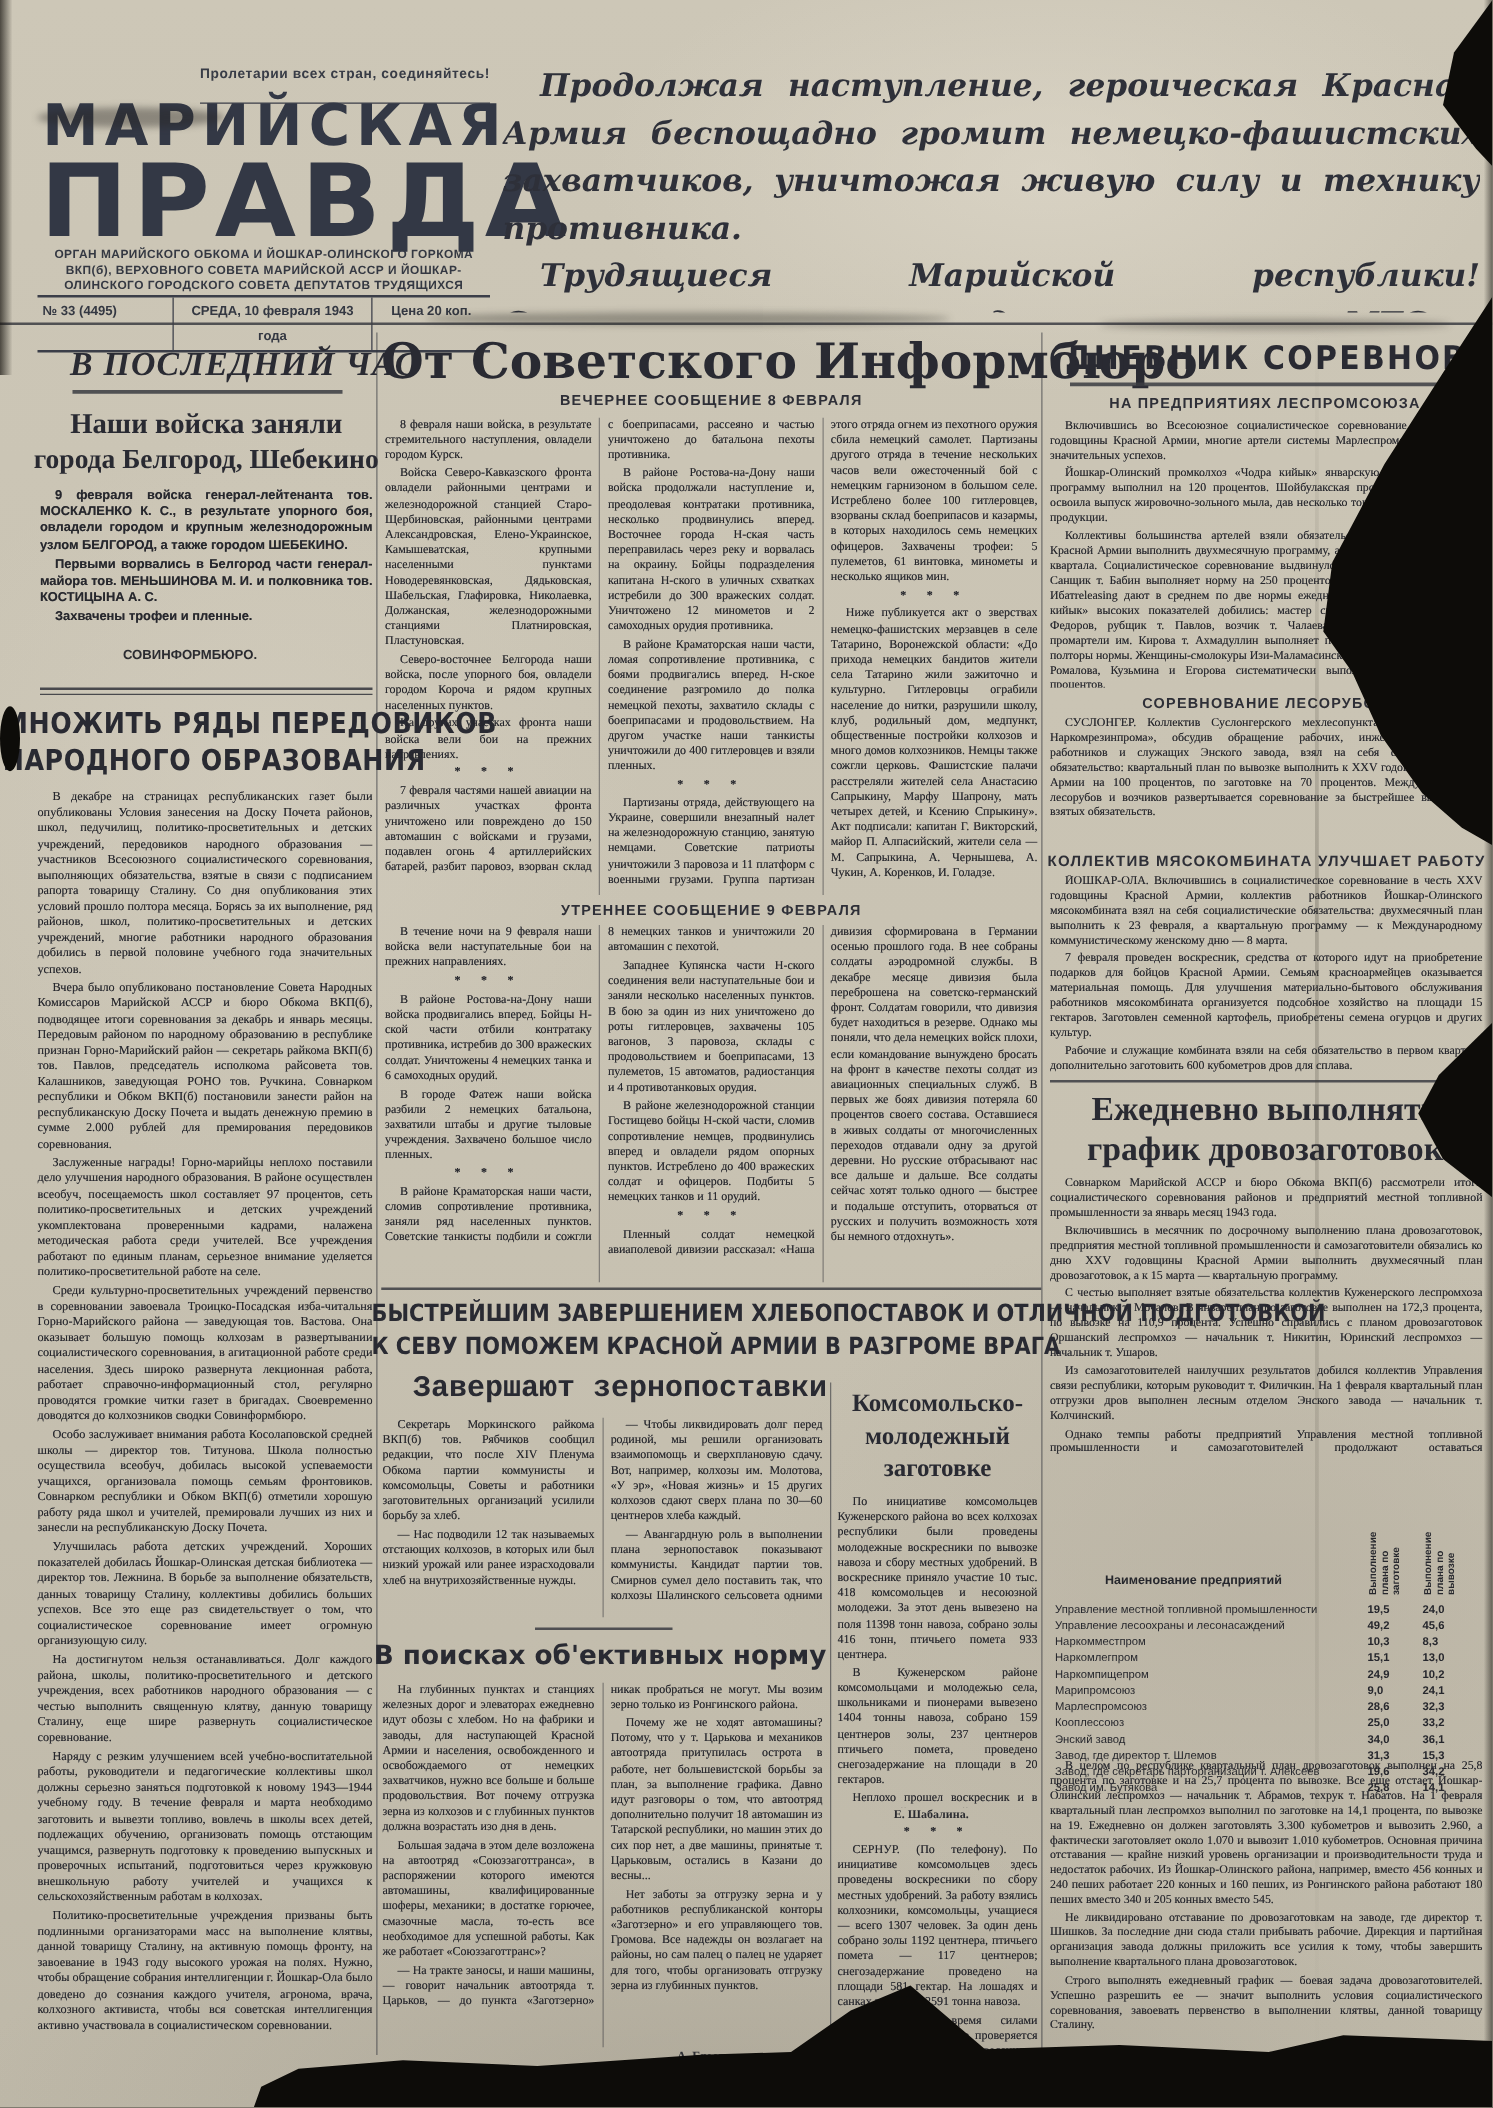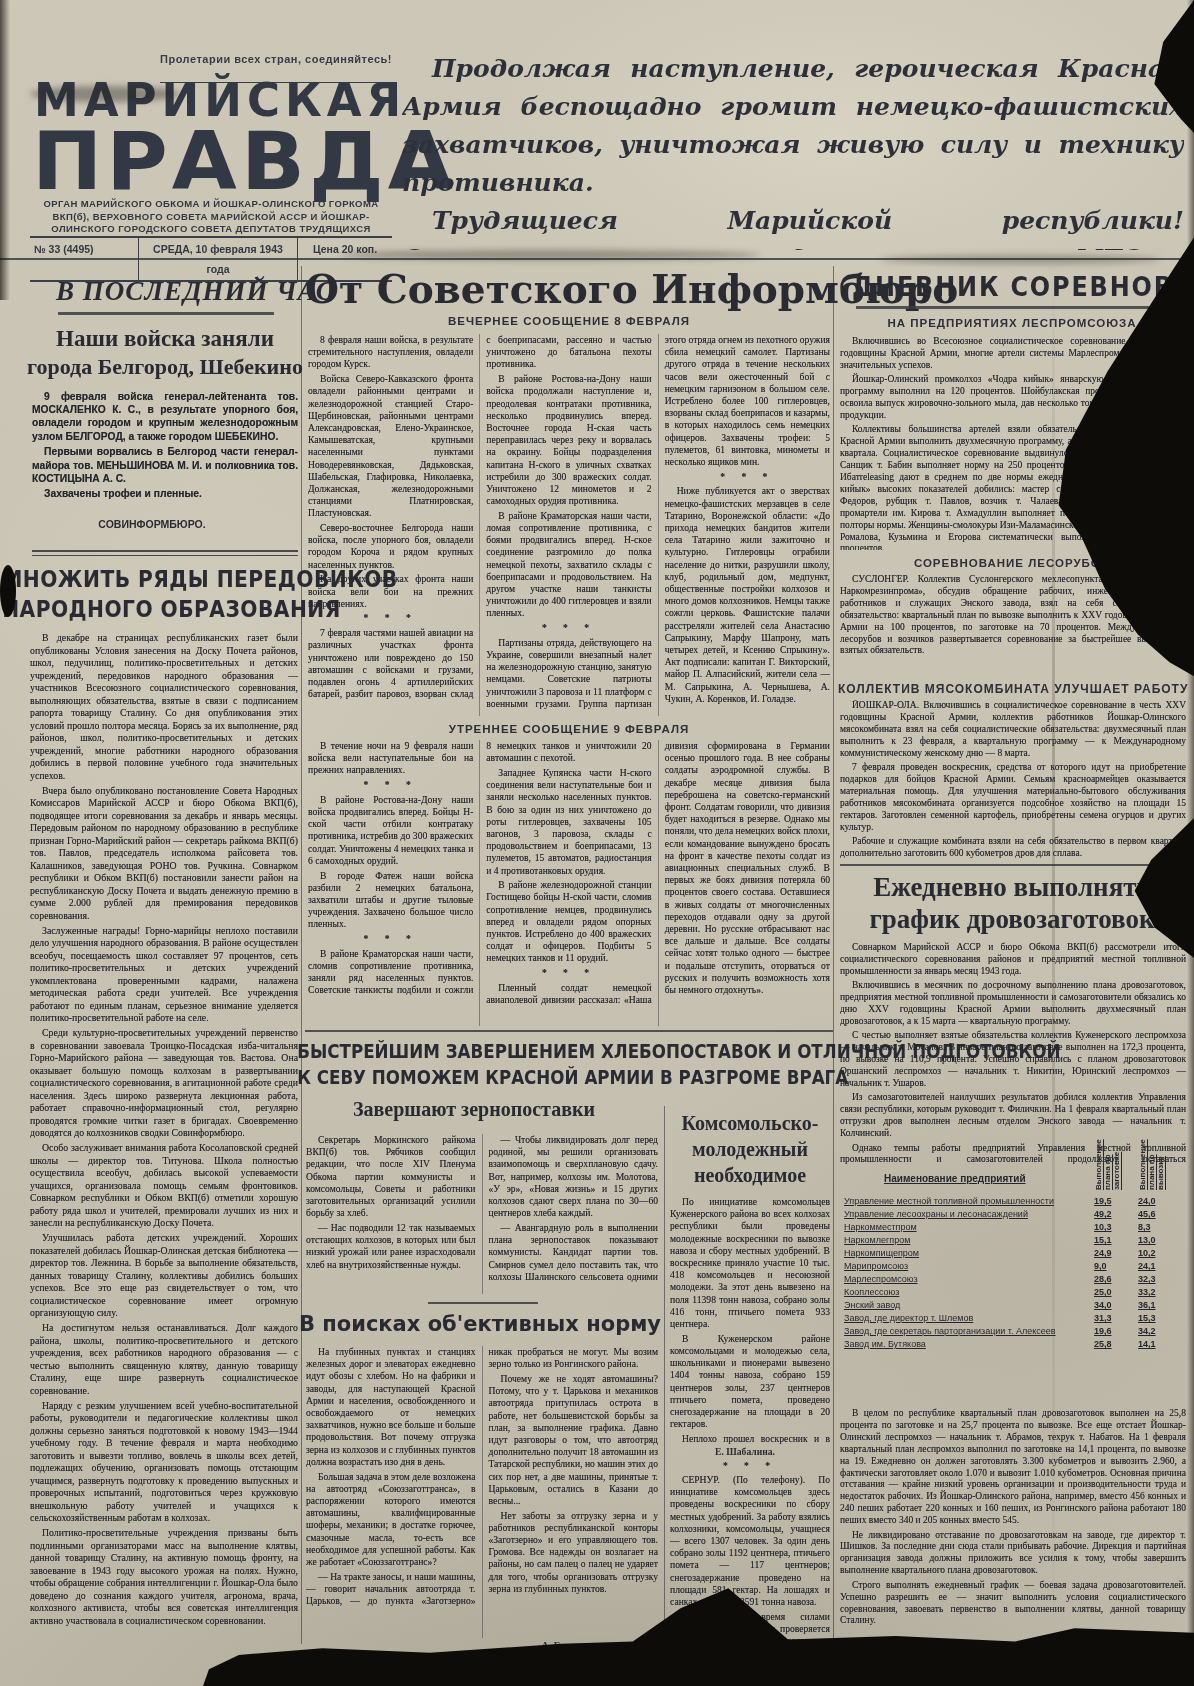--- a/index.html
+++ b/index.html
@@ -145,21 +145,21 @@
       <p class="p">В районе железнодорожной станции Гостищево бойцы Н-ской части, сломив сопротивление немцев, продвинулись вперед и овладели рядом опорных пунктов. Истреблено до 400 вражеских солдат и офицеров. Подбиты 5 немецких танков и 11 орудий.</p>
       <p class="p stars">* * *</p>
       <p class="p">Пленный солдат немецкой авиаполевой дивизии рассказал: «Наша дивизия сформирована в Германии осенью прошлого года. В нее собраны солдаты аэродромной службы. В декабре месяце дивизия была переброшена на советско-германский фронт. Солдатам говорили, что дивизия будет находиться в резерве. Однако мы поняли, что дела немецких войск плохи, если командование вынуждено бросать на фронт в качестве пехоты солдат из авиационных специальных служб. В первых же боях дивизия потеряла 60 процентов своего состава. Оставшиеся в живых солдаты от многочисленных переходов отдавали одну за другой деревни. Но русские отбрасывают нас все дальше и дальше. Все солдаты сейчас хотят только одного — быстрее и подальше отступить, оторваться от русских и получить возможность хотя бы немного отдохнуть».</p>
     </div>
 
   <div class="abs hrule" style="left:305px;top:1030px;width:528px;height:1.5px;"></div>
 
   <div class="abs hl-sans ctr nw cond" style="left:260px;top:1040px;width:620px;font-size:19px;">БЫСТРЕЙШИМ ЗАВЕРШЕНИЕМ ХЛЕБОПОСТАВОК И ОТЛИЧНОЙ ПОДГОТОВКОЙ</div>
   <div class="abs hl-sans ctr nw cond" style="left:260px;top:1066px;width:620px;font-size:19px;">К СЕВУ ПОМОЖЕМ КРАСНОЙ АРМИИ В РАЗГРОМЕ ВРАГА</div>
 
-  <div class="abs hl-serif ctr nw" style="left:294px;top:1098px;width:360px;font-size:20px;">Завершают зернопоставки</div>
+  <div class="abs hl-serif ctr nw" style="left:316px;top:1098px;width:360px;font-size:24px;font-family:Liberation Mono, monospace;">Завершают зернопоставки</div>
   <div class="abs body-text cols2" style="left:306px;top:1134px;width:352px;height:160px;">
 
   <p class="p">Секретарь Моркинского райкома ВКП(б) тов. Рябчиков сообщил редакции, что после XIV Пленума Обкома партии коммунисты и комсомольцы, Советы и работники заготовительных организаций усилили борьбу за хлеб.</p>
       <p class="p">— Нас подводили 12 так называемых отстающих колхозов, в которых или был низкий урожай или ранее израсходовали хлеб на внутрихозяйственные нужды.</p>
       <p class="p">— Чтобы ликвидировать долг перед родиной, мы решили организовать взаимопомощь и сверхплановую сдачу. Вот, например, колхозы им. Молотова, «У эр», «Новая жизнь» и 15 других колхозов сдают сверх плана по 30—60 центнеров хлеба каждый.</p>
       <p class="p">— Авангардную роль в выполнении плана зернопоставок показывают коммунисты. Кандидат партии тов. Смирнов сумел дело поставить так, что колхозы Шалинского сельсовета одними из первых выполнили план зернопоставок и организовали авансовую сдачу хлеба государству.</p>
     </div>
   <div class="abs hrule" style="left:428px;top:1302px;width:110px;height:2px;"></div>
 
   <div class="abs hl-sans ctr nw" style="left:298px;top:1312px;width:364px;font-size:21px;">В поисках об'ективных норму</div>
@@ -169,21 +169,21 @@
       <p class="p">Большая задача в этом деле возложена на автоотряд «Союззаготтранса», в распоряжении которого имеются автомашины, квалифицированные шоферы, механики; в достатке горючее, смазочные масла, то-есть все необходимое для успешной работы. Как же работает «Союззаготтранс»?</p>
       <p class="p">— На тракте заносы, и наши машины, — говорит начальник автоотряда т. Царьков, — до пункта «Заготзерно» никак пробраться не могут. Мы возим зерно только из Ронгинского района.</p>
       <p class="p">Почему же не ходят автомашины? Потому, что у т. Царькова и механиков автоотряда притупилась острота в работе, нет большевистской борьбы за план, за выполнение графика. Давно идут разговоры о том, что автоотряд дополнительно получит 18 автомашин из Татарской республики, но машин этих до сих пор нет, а две машины, принятые т. Царьковым, остались в Казани до весны...</p>
       <p class="p">Нет заботы за отгрузку зерна и у работников республиканской конторы «Заготзерно» и его управляющего тов. Громова. Все надежды он возлагает на районы, но сам палец о палец не ударяет для того, чтобы организовать отгрузку зерна из глубинных пунктов.</p>
     </div>
   <div class="abs sig" style="left:500px;top:1640px;width:150px;font-size:10px;">А. Брыльянов.</div>
 
   <div class="abs vrule" style="left:664px;top:1106px;height:548px;"></div>
   <div class="abs hl-serif ctr nw" style="left:668px;top:1112px;width:164px;font-size:20px;">Комсомольско-</div>
   <div class="abs hl-serif ctr nw" style="left:668px;top:1138px;width:164px;font-size:20px;">молодежный</div>
-  <div class="abs hl-serif ctr nw" style="left:668px;top:1164px;width:164px;font-size:20px;">необходимое</div>
+  <div class="abs hl-serif ctr nw" style="left:668px;top:1164px;width:164px;font-size:20px;">заготовке</div>
   <div class="abs body-text" style="left:670px;top:1196px;width:160px;height:250px;">
 
   <p class="p">По инициативе комсомольцев Куженерского района во всех колхозах республики были проведены молодежные воскресники по вывозке навоза и сбору местных удобрений. В воскреснике приняло участие 10 тыс. 418 комсомольцев и несоюзной молодежи. За этот день вывезено на поля 11398 тонн навоза, собрано золы 416 тонн, птичьего помета 933 центнера.</p>
       <p class="p">В Куженерском районе комсомольцами и молодежью села, школьниками и пионерами вывезено 1404 тонны навоза, собрано 159 центнеров золы, 237 центнеров птичьего помета, проведено снегозадержание на площади в 20 гектаров.</p>
       <p class="p">Неплохо прошел воскресник и в Горно-Марийском районе. Здесь участвовало 1002 человека, которые вывезли 1120 тонн навоза, много центнеров золы и птичьего помета.</p>
     </div>
   <div class="abs sig" style="left:670px;top:1446px;width:150px;font-size:9.6px;">Е. Шабалина.</div>
   <div class="abs body-text stars ctr" style="left:670px;top:1460px;width:160px;">* * *</div>
   <div class="abs body-text" style="left:670px;top:1474px;width:160px;height:168px;">
 
@@ -221,21 +221,21 @@
   <div class="abs hl-serif ctr nw" style="left:838px;top:904px;width:348px;font-size:27px;">график дровозаготовок</div>
   <div class="abs body-text" style="left:840px;top:942px;width:346px;height:222px;font-size:9.5px;line-height:11.9px;">
 
   <p class="p">Совнарком Марийской АССР и бюро Обкома ВКП(б) рассмотрели итоги социалистического соревнования районов и предприятий местной топливной промышленности за январь месяц 1943 года.</p>
       <p class="p">Включившись в месячник по досрочному выполнению плана дровозаготовок, предприятия местной топливной промышленности и самозаготовители обязались ко дню XXV годовщины Красной Армии выполнить двухмесячный план дровозаготовок, а к 15 марта — квартальную программу.</p>
       <p class="p">С честью выполняет взятые обязательства коллектив Куженерского леспромхоза — начальник т. Мочалов. В январе план по заготовке выполнен на 172,3 процента, по вывозке на 110,9 процента. Успешно справились с планом дровозаготовок Оршанский леспромхоз — начальник т. Никитин, Юринский леспромхоз — начальник т. Ушаров.</p>
       <p class="p">Из самозаготовителей наилучших результатов добился коллектив Управления связи республики, которым руководит т. Филичкин. На 1 февраля квартальный план отгрузки дров выполнен лесным отделом Энского завода — начальник т. Колчинский.</p>
       <p class="p">Однако темпы работы предприятий Управления местной топливной промышленности и самозаготовителей продолжают оставаться неудовлетворительными. Следующая таблица показывает, как идет выполнение квартального плана дровозаготовок предприятиями республики (в процентах к плану):</p>
     </div>
 
-  <div class="abs ztable" style="left:844px;top:1124px;width:338px;height:240px;overflow:hidden;text-decoration:underline;">
+  <div class="abs ztable" style="left:844px;top:1210px;width:338px;height:240px;overflow:hidden;">
     <div class="thead">
       <div class="thname">Наименование предприятий</div>
       <div class="rot">Выполнение плана по заготовке</div>
       <div class="rot">Выполнение плана по вывозке</div>
     </div>
     <div>
 
         <div class="trow">
           <span class="tname">Управление местной топливной промышленности</span>
           <span class="tval">19,5</span>

